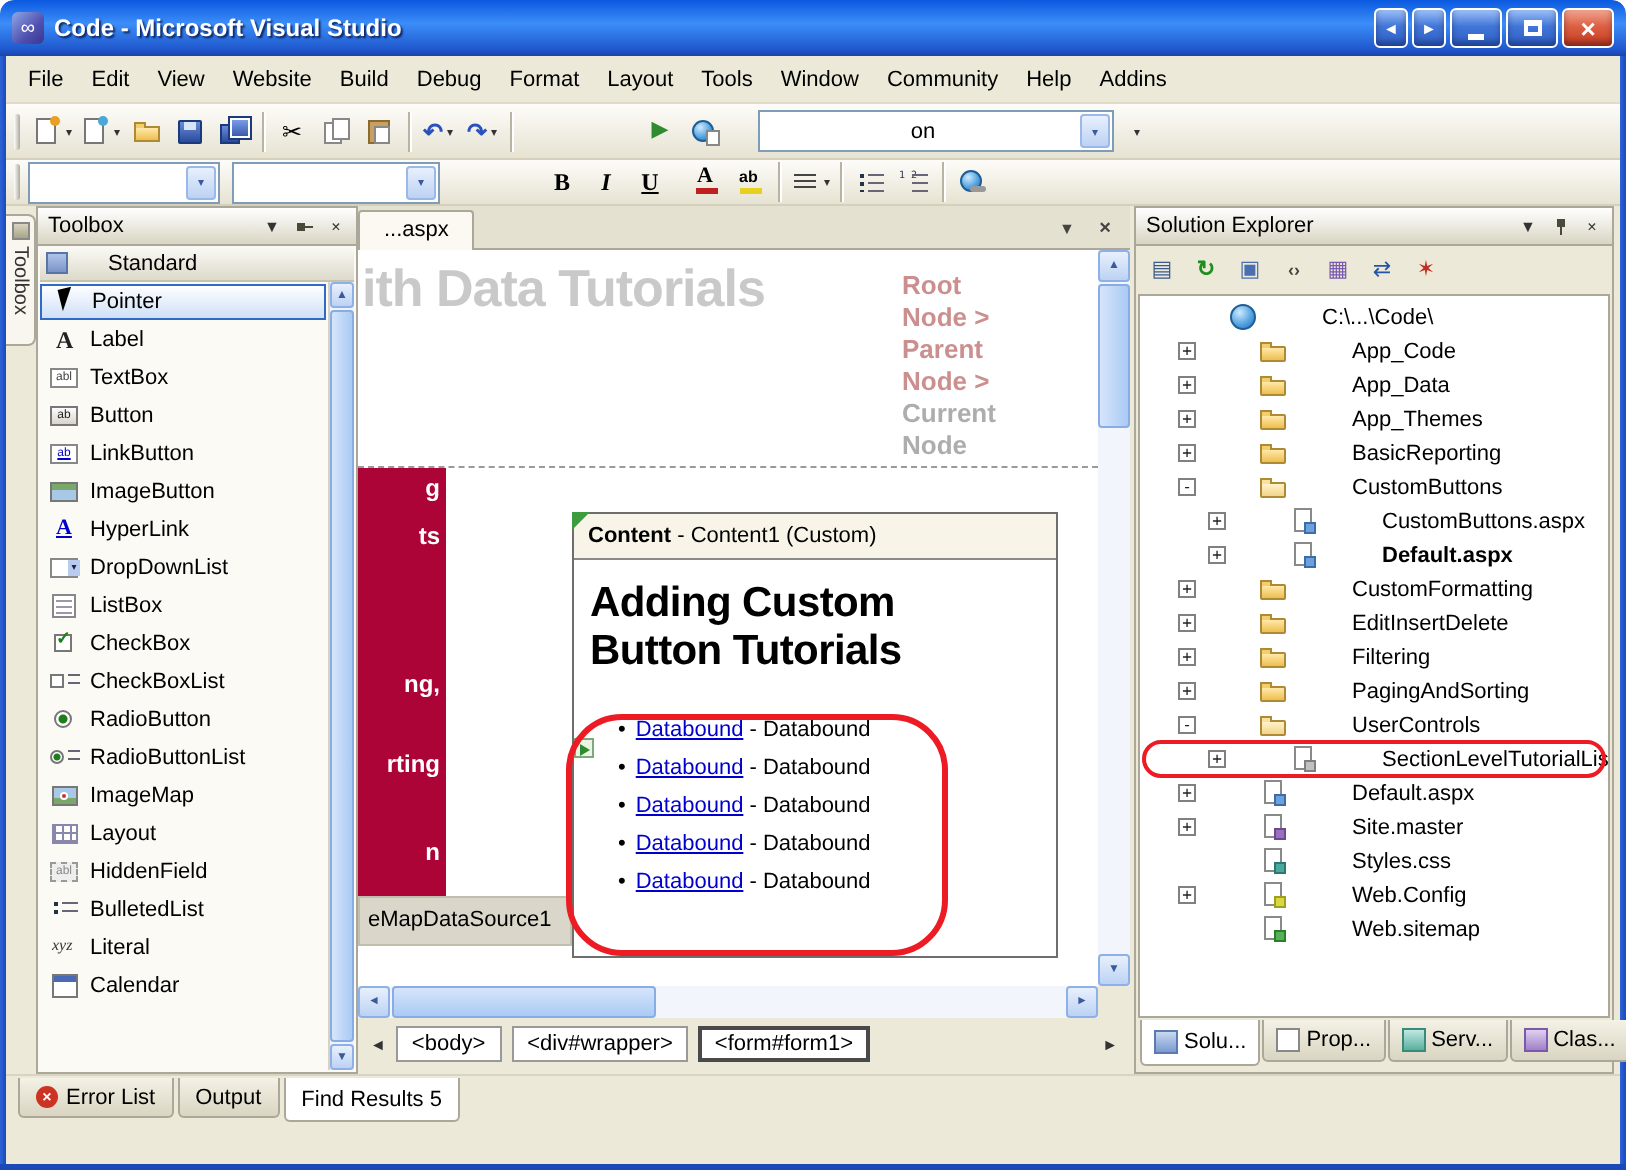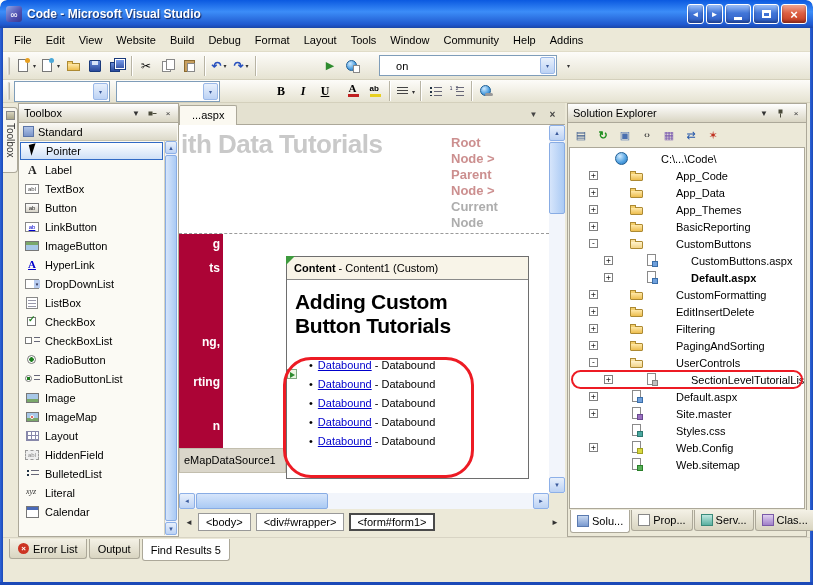--- a/index.html
+++ b/index.html
@@ -37,21 +37,21 @@
   .tbtn{height:22px;min-width:22px;display:flex;align-items:center;justify-content:center;gap:1px;padding:0 2px;border-radius:2px;flex:none;}
   .tb2 .tbtn{height:19px;}
   .gly{font-size:12px;line-height:1;}
   .gly.blue{color:#2A52BE;font-weight:bold;}
   .gly.green{color:#2E8B2E;font-size:11px;}
   .gly-b{font:bold 12px "Liberation Serif",serif;}
   .gly-i{font:italic bold 12px "Liberation Serif",serif;}
   .gly-u{font:bold 12px "Liberation Serif",serif;text-decoration:underline;}
   .dd{font-size:6px;color:#333;margin-left:1px;}
   .sep{width:1px;height:20px;background:#B8B4A4;margin:0 3px;box-shadow:1px 0 0 #fff;flex:none;}
-  .combo{height:21px;background:#fff;border:1px solid #7F9DB9;display:flex;align-items:center;position:relative;padding:0 18px 0 16px;flex:none;}
+  .combo{height:21px;background:#fff;border:1px solid #7F9DB9;display:flex;align-items:center;position:relative;padding:0 18px 0 5px;flex:none;justify-content:center;}
   .combo-btn{position:absolute;right:1px;top:1px;bottom:1px;width:15px;background:linear-gradient(#E8F0FC,#BCD2F4);
     border:1px solid #9AB8E8;border-radius:2px;display:flex;align-items:center;justify-content:center;font-size:6px;color:#3A5A9C;}
   .combo.wide{width:178px;margin-left:16px;}
   .combo.font{width:96px;}
   .combo.size{width:104px;margin-left:6px;}
 
   
   .ic{width:15px;height:14px;position:relative;display:inline-block;flex:none;}
   .ic::before,.ic::after{position:absolute;content:'';box-sizing:border-box;}
   .ic-page::before{left:2px;top:0;width:10px;height:13px;background:#fff;border:1px solid #777;}
@@ -87,21 +87,21 @@
   .side-tab{position:absolute;left:0;top:4px;width:15px;height:66px;background:#F8F6EF;border:1px solid #ACA899;border-left:none;
     border-radius:0 4px 4px 0;display:flex;flex-direction:column;align-items:center;padding-top:3px;gap:3px;}
   .side-tab-icon{width:9px;height:9px;background:linear-gradient(#D8D4C0,#A8A488);border:1px solid #888;flex:none;}
   .side-tab-label{writing-mode:vertical-rl;font-size:10px;color:#333;}
 
   
   .toolbox{position:absolute;left:18px;top:103px;width:161px;height:434px;background:#FBFAF4;border:1px solid #ACA899;}
   .twh{height:19px;display:flex;align-items:center;gap:2px;padding:0 3px 0 5px;background:linear-gradient(#FFFFFF,#D9D5C3);border-bottom:1px solid #ACA899;}
   .twh-title{flex:1;white-space:nowrap;overflow:hidden;}
   .twh-btn{width:14px;height:13px;display:flex;align-items:center;justify-content:center;font-size:8px;color:#333;flex:none;}
-  .tbx-group{position:absolute;left:1px;right:1px;top:19px;height:18px;display:flex;align-items:center;gap:4px;padding-left:3px;
+  .tbx-group{position:absolute;left:1px;right:1px;top:19px;height:18px;display:flex;align-items:center;gap:20px;padding-left:3px;
     background:linear-gradient(#FBFAF6,#DDDACA);border-bottom:1px solid #C5C2B0;}
   .tbx-group-icon{width:11px;height:11px;background:linear-gradient(#B0C4E8,#7A94C8);border:1px solid #5A74A8;flex:none;}
   .toolbox-items{position:absolute;left:1px;right:14px;top:37px;bottom:1px;overflow:hidden;background:#FBFAF4;padding-top:1px;}
   .tb-item{display:flex;align-items:center;gap:5px;height:19px;padding-left:5px;white-space:nowrap;}
   .tb-item.selected{border:1px solid #316AC5;background:linear-gradient(#FDFEFF,#CFE0F7);height:18px;margin-right:1px;}
   .tbx-scroll{position:absolute;top:37px;right:1px;width:13px;bottom:1px;background:#F0F3FA;border-left:1px solid #D6D3C2;}
 
   
   .tbi{width:15px;height:14px;position:relative;flex:none;}
   .tbi::before,.tbi::after{position:absolute;content:'';box-sizing:border-box;}
@@ -447,24 +447,20 @@
         </div>
         <div class="tb-item">
           <span class="tbi tbi-radiobutton"></span>
           <span class="tb-label">RadioButton</span>
         </div>
         <div class="tb-item">
           <span class="tbi tbi-radiobuttonlist"></span>
           <span class="tb-label">RadioButtonList</span>
         </div>
         <div class="tb-item">
-          <span class="tbi tbi-image"></span>
-          <span class="tb-label">Image</span>
-        </div>
-        <div class="tb-item">
           <span class="tbi tbi-imagemap"></span>
           <span class="tb-label">ImageMap</span>
         </div>
         <div class="tb-item">
           <span class="tbi tbi-table"></span>
           <span class="tb-label">Layout</span>
         </div>
         <div class="tb-item">
           <span class="tbi tbi-hiddenfield"></span>
           <span class="tb-label">HiddenField</span>

